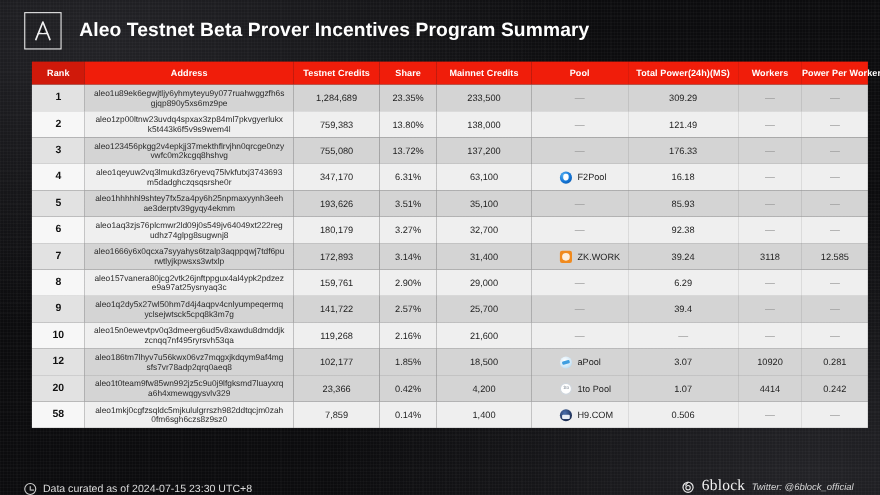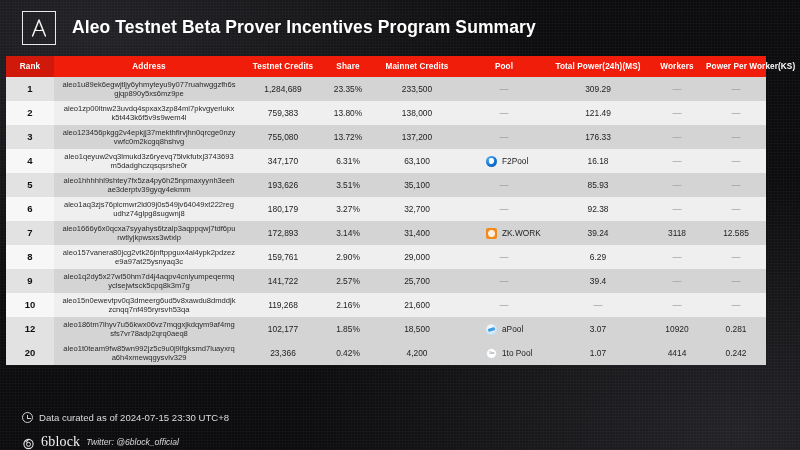--- a/index.html
+++ b/index.html
@@ -45,21 +45,21 @@
     margin-left: 16px;
     color: #ffffff;
     font-size: 17.5px;
     font-weight: bold;
     letter-spacing: .1px;
     white-space: nowrap;
   }
 
   
   .table-wrap {
-    position: absolute; left: 6px; top: 56px; width: 760px; z-index: 2;
+    position: absolute; left: 29px; top: 56px; width: 760px; z-index: 2;
   }
   table { border-collapse: collapse; width: 760px; table-layout: fixed; }
 
   thead th {
     background: #f01d0a;
     color: #ffffff;
     font-size: 8.2px;
     font-weight: bold;
     height: 21px;
     text-align: center;
@@ -99,22 +99,22 @@
   .ico-cysic   { background: #0e0e0e; position: relative; }
   .ico-cysic:after { content:""; position:absolute; left:3px; top:3px; width:5px; height:5px; border-radius:50%; border:1.2px solid #d9d9d9; border-left-color:transparent; }
   .ico-1to     { background: #ffffff; border: 1px solid #cfd6dd; position: relative; }
   .ico-1to:after { content:"1to"; position:absolute; inset:0; font-size:4.4px; color:#7d8894; display:flex; align-items:center; justify-content:center; letter-spacing:-.2px; }
   .ico-h9      { background: radial-gradient(circle at 40% 32%, #4a6fae 0%, #1d2f55 70%, #121d38 100%); position:relative; }
   .ico-h9:after { content:""; position:absolute; left:2px; top:5px; width:7px; height:4px; background:#e8eef6; border-radius:1px; }
 
   
   .footer {
     position: absolute; left: 0; bottom: 0; width: 800px; height: 38px;
-    display: flex; align-items: flex-start; justify-content: space-between;
-    padding: 0 24px 0 22px; z-index: 2; flex-direction: column;
+    display: flex; align-items: flex-end; justify-content: space-between;
+    padding: 0 24px 0 22px; z-index: 2;
   }
   .footer-left { display: flex; align-items: center; gap: 6px; }
   .clock-ico { width: 11px; height: 11px; border: 1.1px solid #cfcfcf; border-radius: 50%; position: relative; flex:0 0 auto; }
   .clock-ico:before { content:""; position:absolute; left:4.2px; top:2px; width:1px; height:3.6px; background:#cfcfcf; }
   .clock-ico:after  { content:""; position:absolute; left:4.6px; top:5px; width:3px; height:1px; background:#cfcfcf; }
   .footer-text { color: #dcdcdc; font-size: 9.6px; white-space: nowrap; }
   .footer-right { display: flex; align-items: center; gap: 6px; }
   .brand-mark { width: 13px; height: 13px; flex:0 0 auto; }
   .brand-name { color: #f2f2f2; font-size: 14px; font-weight: normal; font-family: "Liberation Serif", serif; letter-spacing:.2px; }
   .brand-twitter { color: #d8d8d8; font-size: 8.6px; white-space: nowrap; font-style: italic; }
@@ -307,20 +307,36 @@
             <td>
               <div class="pool-cell">
                 <span class="pool-ico ico-1to"></span>
                 <span class="pool-name">1to Pool</span>
               </div>
             </td>
             <td class="num">1.07</td>
             <td class="num">4414</td>
             <td class="num">0.242</td>
           </tr>
+          <tr class="even">
+            <td class="rank">58</td>
+            <td class="addr">aleo1mkj0cgfzsqldc5mjkululgrrszh982ddtqcjm0zah0fm6sgh6czs8z9sz0</td>
+            <td class="num">7,859</td>
+            <td class="num">0.14%</td>
+            <td class="num">1,400</td>
+            <td>
+              <div class="pool-cell">
+                <span class="pool-ico ico-h9"></span>
+                <span class="pool-name">H9.COM</span>
+              </div>
+            </td>
+            <td class="num">0.506</td>
+            <td class="num dash">—</td>
+            <td class="num dash">—</td>
+          </tr>
         </tbody>
     </table>
   </div>
 
   <div class="footer">
     <div class="footer-left">
       <span class="clock-ico"></span>
       <span class="footer-text">Data curated as of  2024-07-15 23:30 UTC+8</span>
     </div>
     <div class="footer-right">

